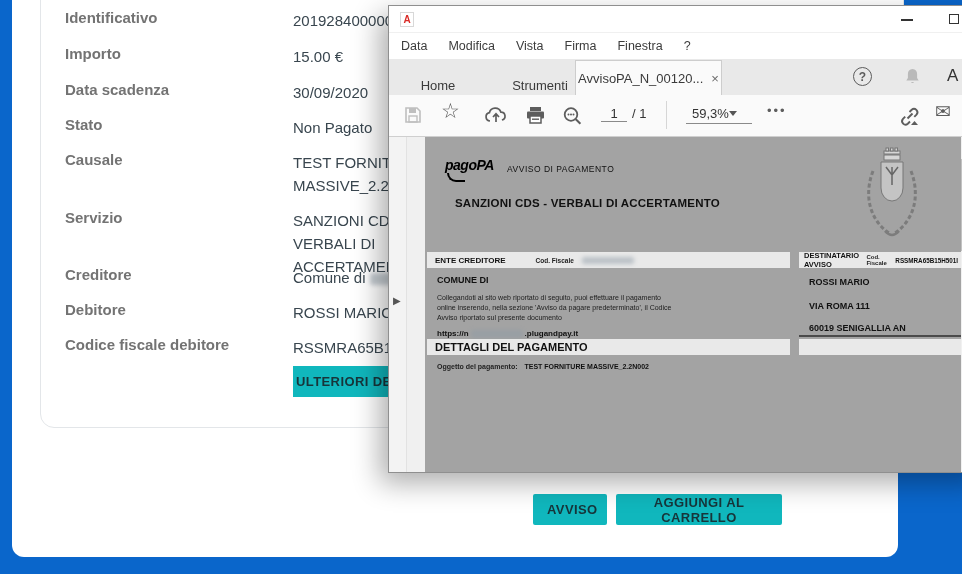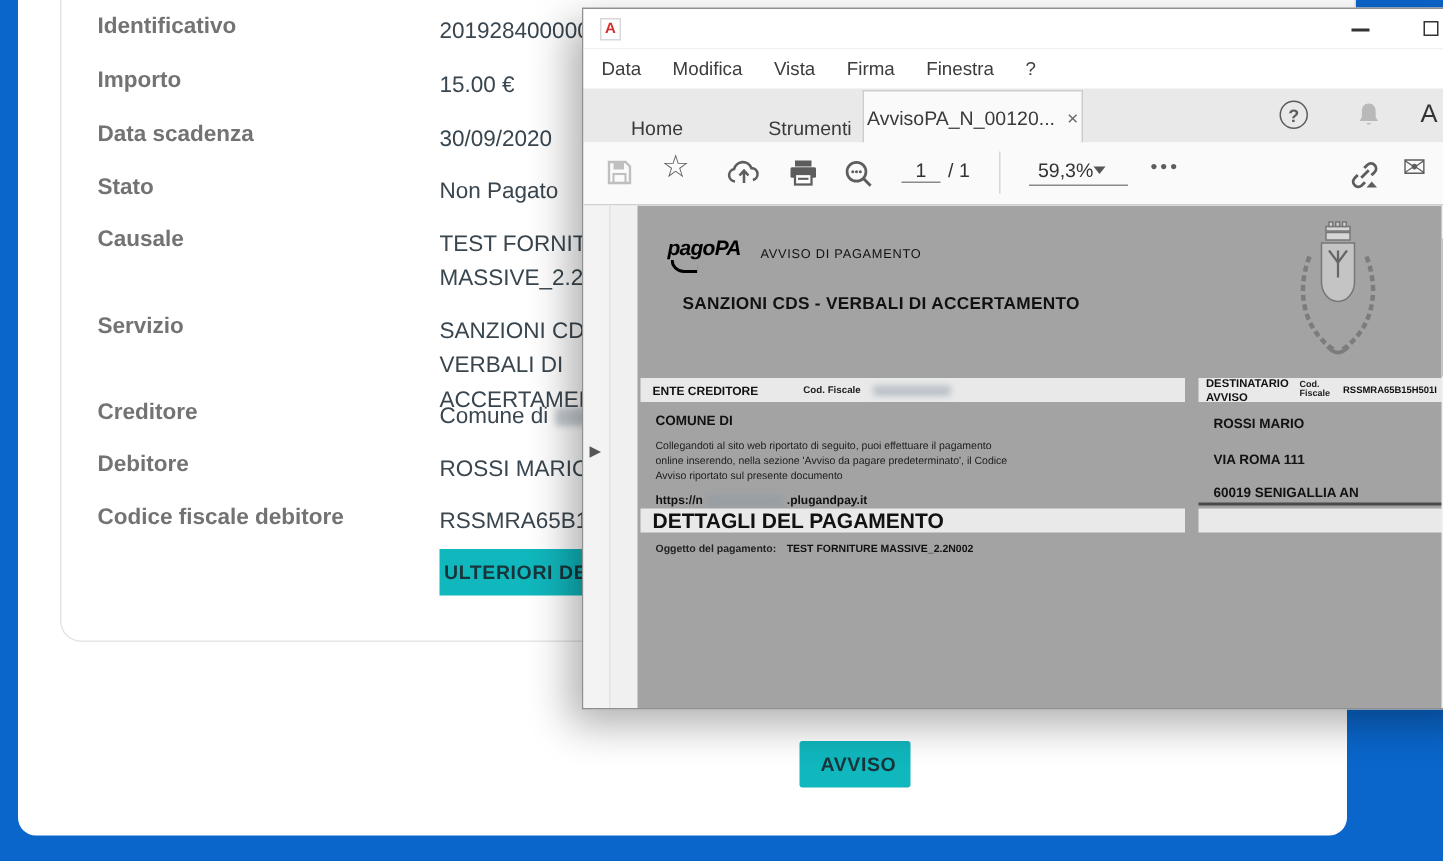--- a/index.html
+++ b/index.html
@@ -123,20 +123,21 @@
       <span class="dvalue">ROSSI MARIO</span>
       </div>
     <div class="drow" style="top:357px">
       <span class="dlabel">Codice fiscale debitore</span>
       <span class="dvalue">RSSMRA65B15H501I</span>
       </div>
     <button class="btn-teal more-btn">ULTERIORI DETTAGLI</button>
   </div>
 
   <button class="btn-teal action-btn" style="left:521px;width:74px">AVVISO</button>
+  <button class="btn-teal action-btn" style="left:604px;width:166px">AGGIUNGI AL CARRELLO</button>
 </div>
 
 <div class="win">
 
   <div class="titlebar">
     <span class="pdf-appicon">A</span>
     <span class="win-min"></span>
     <span class="win-max"></span>
   </div>
 
@@ -269,21 +270,21 @@
         <span class="redact" style="width:52px;height:8px;margin:0 2px"></span>
         <span>.plugandpay.it</span>
       </div>
 
       <div class="dest-line" style="top:140px">ROSSI MARIO</div>
       <div class="dest-line" style="top:164px">VIA ROMA 111</div>
       <div class="dest-line" style="top:186px">60019 SENIGALLIA AN</div>
       <div class="dest-rule"></div>
 
       <div class="band band-l" style="top:202px">
-        <span class="h1" style="font-size:14px">DETTAGLI DEL PAGAMENTO</span>
+        <span class="h1" style="font-size:11px">DETTAGLI DEL PAGAMENTO</span>
       </div>
       <div class="band band-r" style="top:202px"></div>
       <div style="position:absolute;left:12px;top:226px;font-weight:bold;font-size:7px">
         <span style="color:#222">Oggetto del pagamento:</span>
         <span style="margin-left:5px">TEST FORNITURE MASSIVE_2.2N002</span>
       </div>
     </div>
 
     <div class="scrollbar">
 

